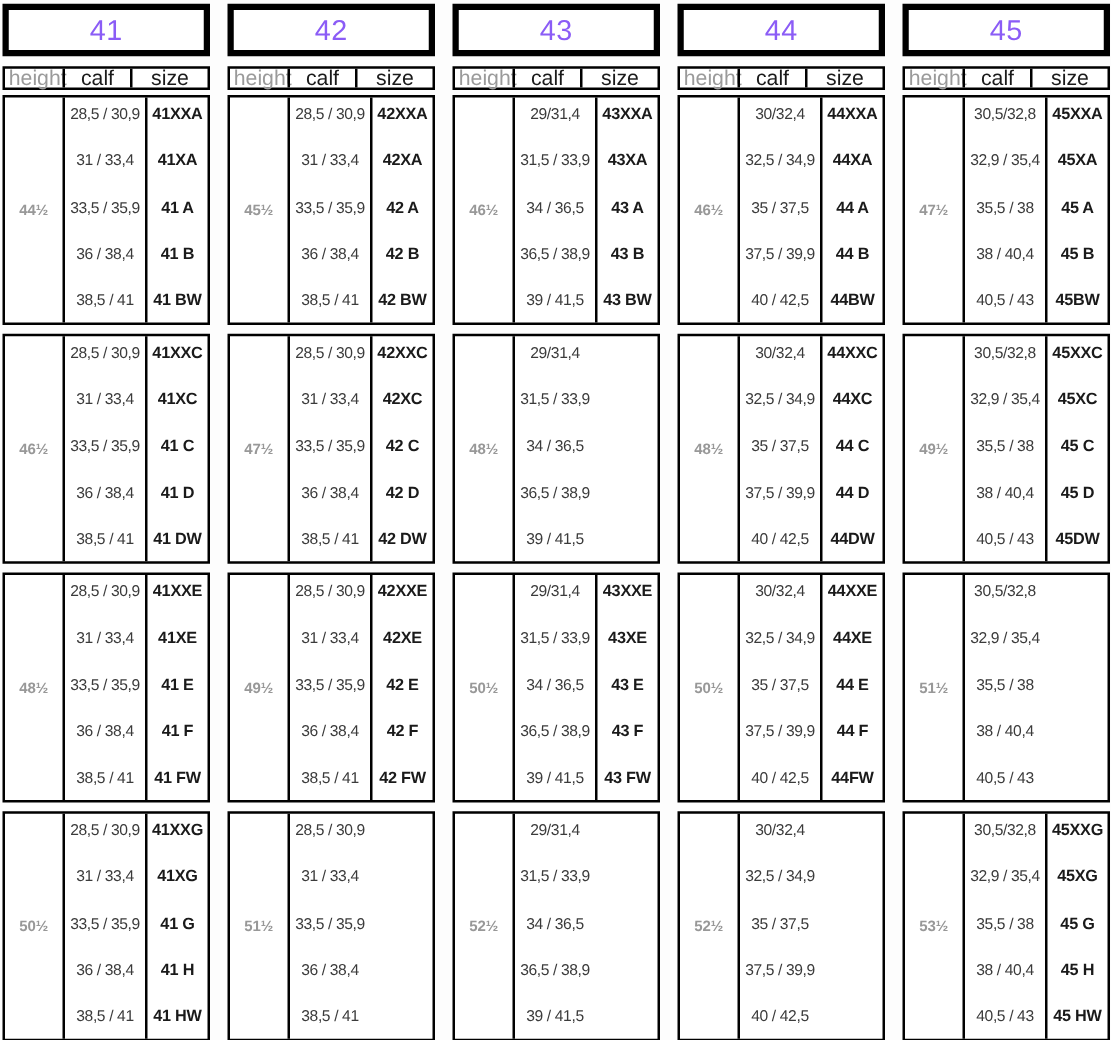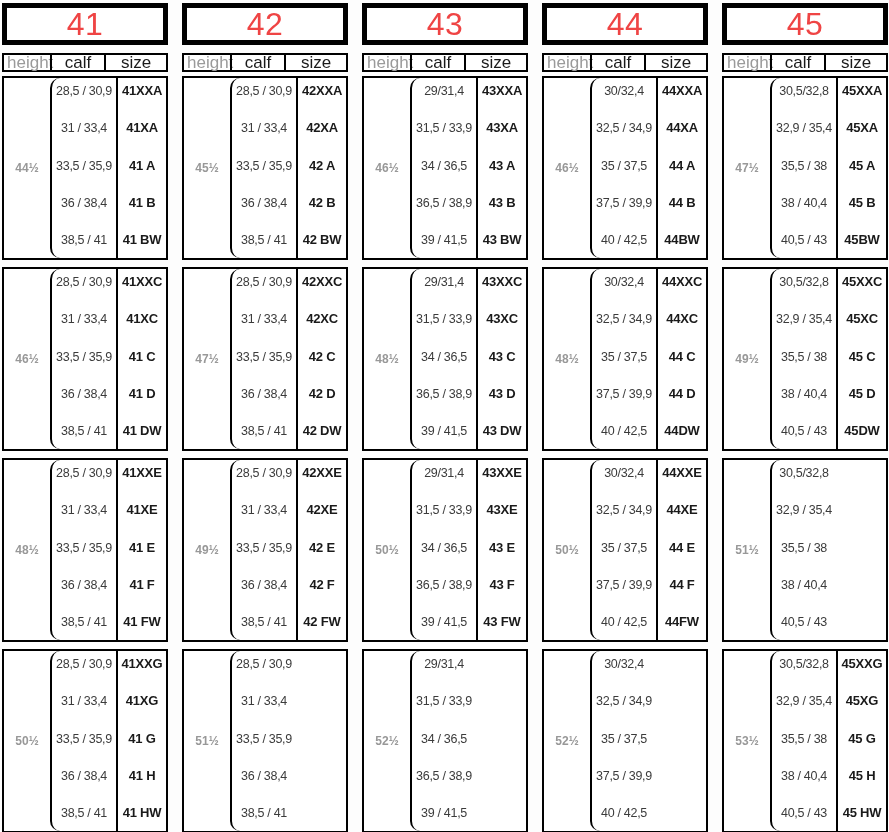--- a/index.html
+++ b/index.html
@@ -16,21 +16,21 @@
   }
   .col { width: 166px; flex: 0 0 166px; }
   .hdr-box {
     height: 42px;
     border: 5px solid #000;
     background: #fff;
     box-sizing: border-box;
     display: flex; align-items: center; justify-content: center;
     margin-bottom: 8px;
   }
-  .hdr-num { font-size: 32px; line-height: 1; color: #ef4444; letter-spacing: 0.5px; }
+  .hdr-num { font-size: 23px; line-height: 1; color: #8b5cf6; letter-spacing: 0.5px; }
   .subhdr {
     display: flex;
     border: 2px solid #000;
     background: #fff;
     height: 19px;
     box-sizing: border-box;
     margin-bottom: 4px;
   }
   .sh { display: flex; align-items: center; font-size: 17px; font-weight: normal; box-sizing: border-box; text-align: center; }
   .sh-height { width: 46px; color: #9a9a9a; padding-left: 3px; }
@@ -52,21 +52,21 @@
     box-sizing: border-box;
   }
   .b-calf, .b-size {
     display: flex; flex-direction: column;
     justify-content: space-between;
     box-sizing: border-box;
     border-left: 2px solid #000;
     padding: 4px 1px 9px 1px;
     text-align: center;
   }
-  .b-calf { width: 66px; flex: 0 0 66px; border-radius: 10px; }
+  .b-calf { width: 66px; flex: 0 0 66px; }
   .b-size { flex: 1; }
   .calf-val {
     font-size: 12.5px; color: #3b3b3b;
     letter-spacing: -0.3px; white-space: nowrap; line-height: 18px;
   }
   .size-val {
     font-size: 13px; font-weight: bold; color: #1a1a1a;
     letter-spacing: -0.2px; white-space: nowrap; line-height: 18px;
   }
 </style>
@@ -285,27 +285,20 @@
     <div class="b-height">
       <span>48½</span>
     </div>
     <div class="b-calf">
             <div class="calf-val">29/31,4</div>
             <div class="calf-val">31,5 / 33,9</div>
             <div class="calf-val">34 / 36,5</div>
             <div class="calf-val">36,5 / 38,9</div>
             <div class="calf-val">39 / 41,5</div>
           </div>
-    <div class="b-size">
-            <div class="size-val">43XXC</div>
-            <div class="size-val">43XC</div>
-            <div class="size-val">43 C</div>
-            <div class="size-val">43 D</div>
-            <div class="size-val">43 DW</div>
-          </div>
   </div>
 
   <div class="block">
     <div class="b-height">
       <span>50½</span>
     </div>
     <div class="b-calf">
             <div class="calf-val">29/31,4</div>
             <div class="calf-val">31,5 / 33,9</div>
             <div class="calf-val">34 / 36,5</div>

